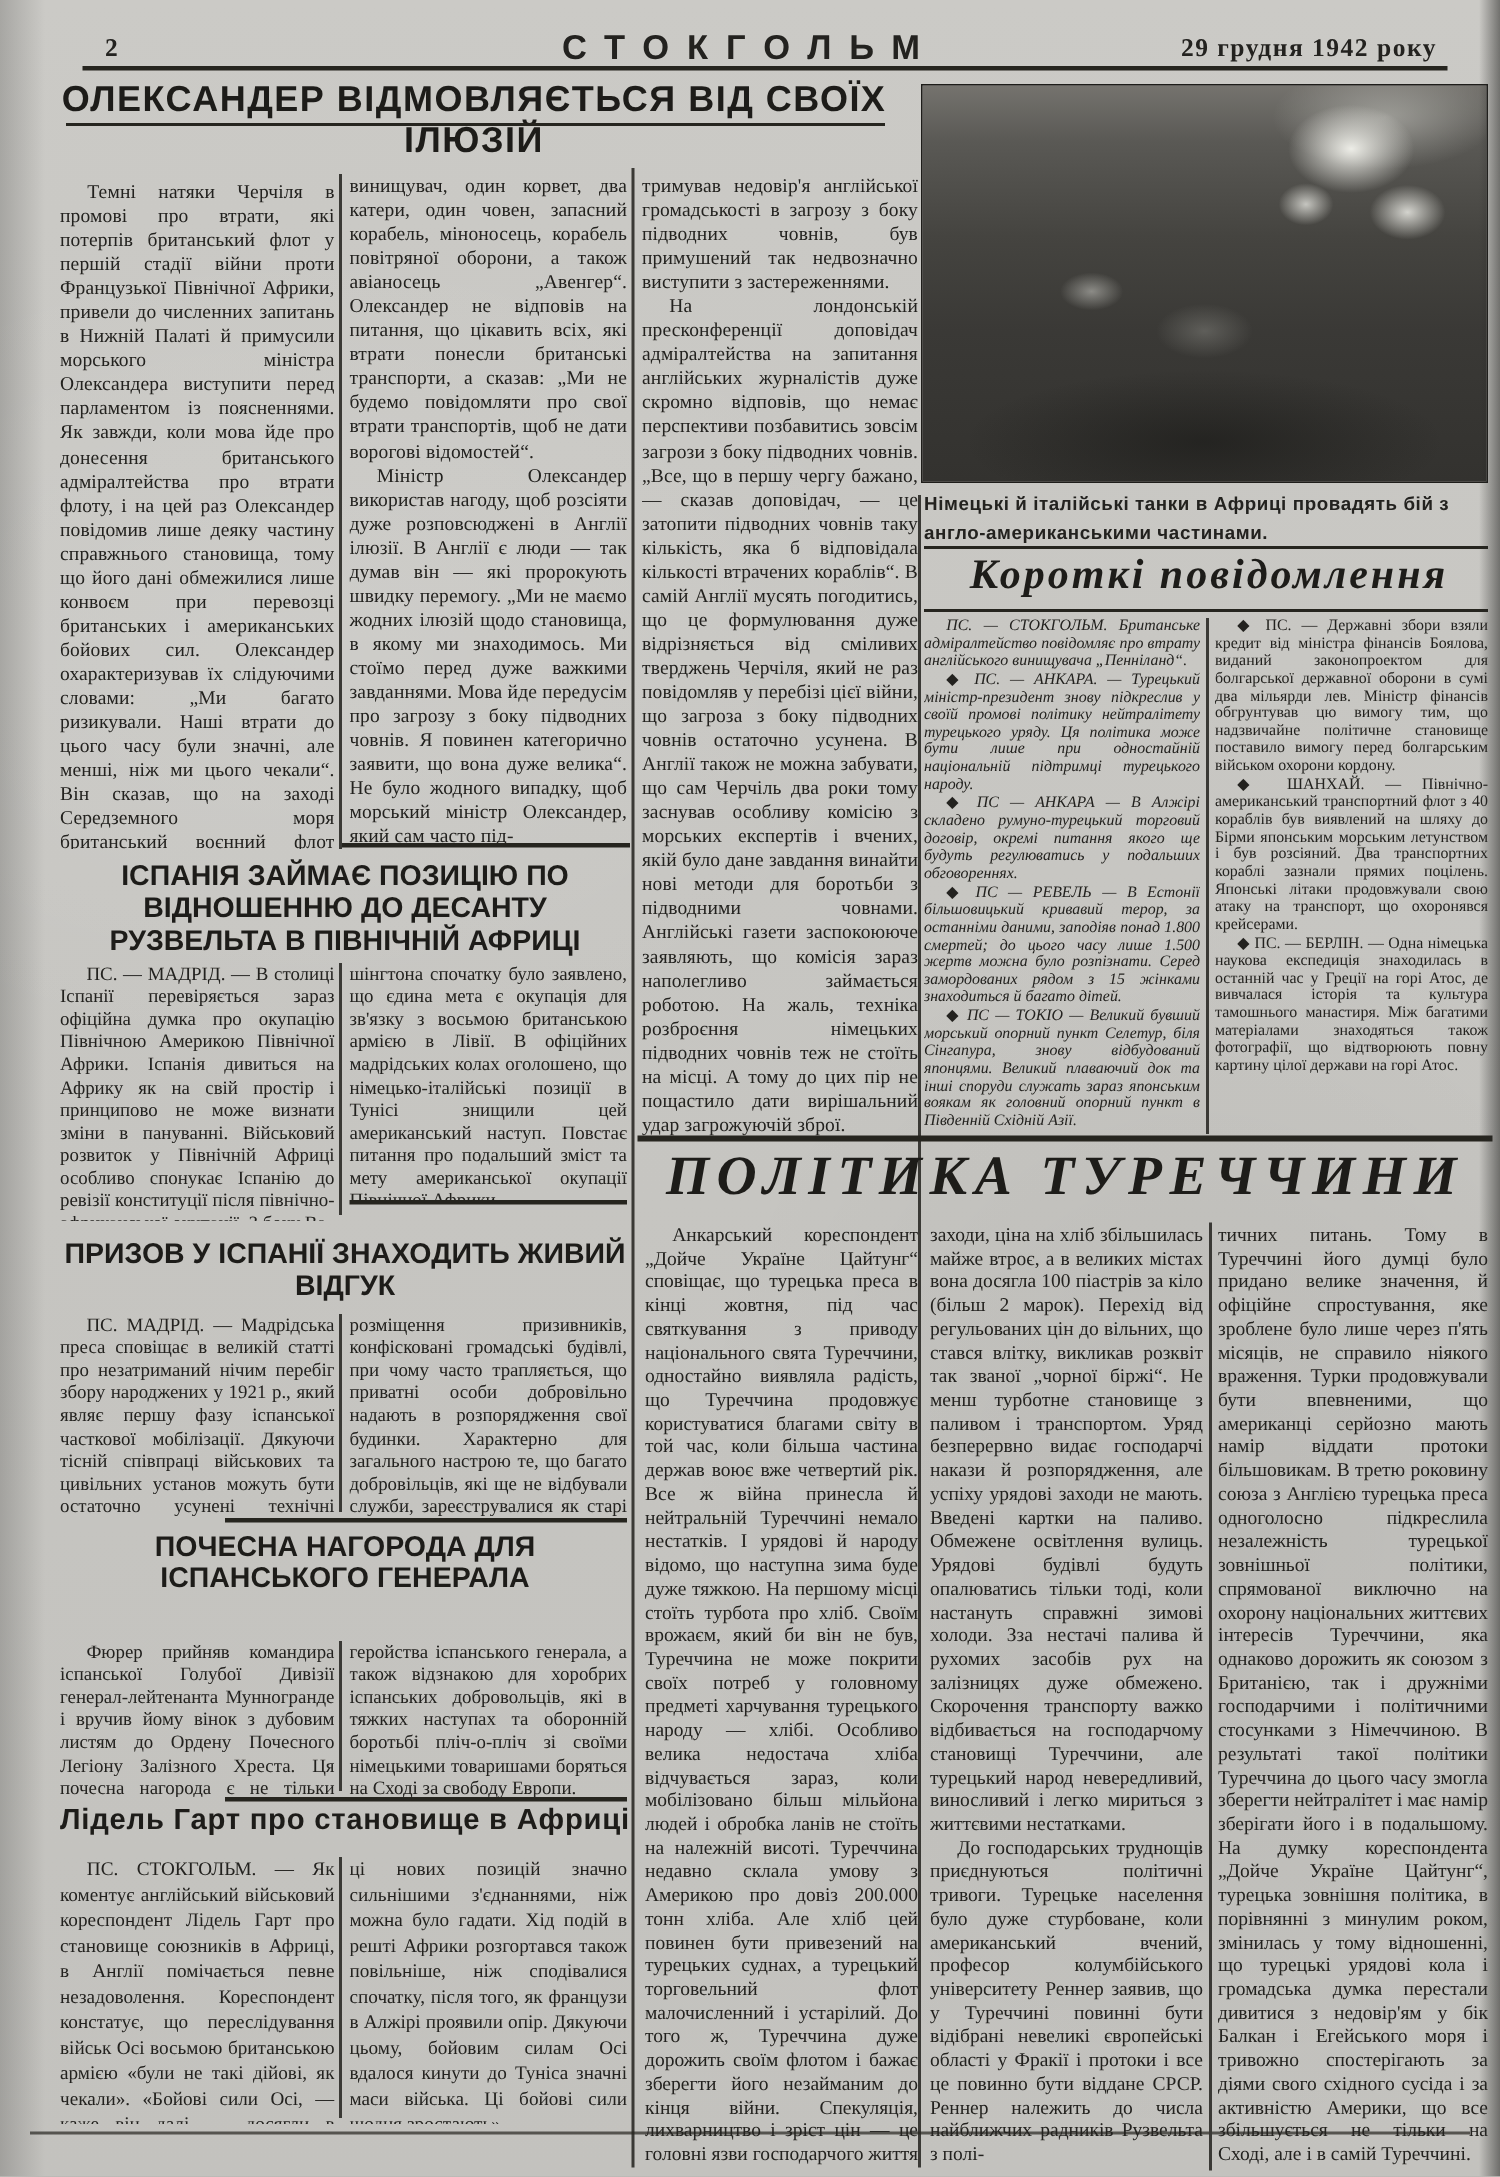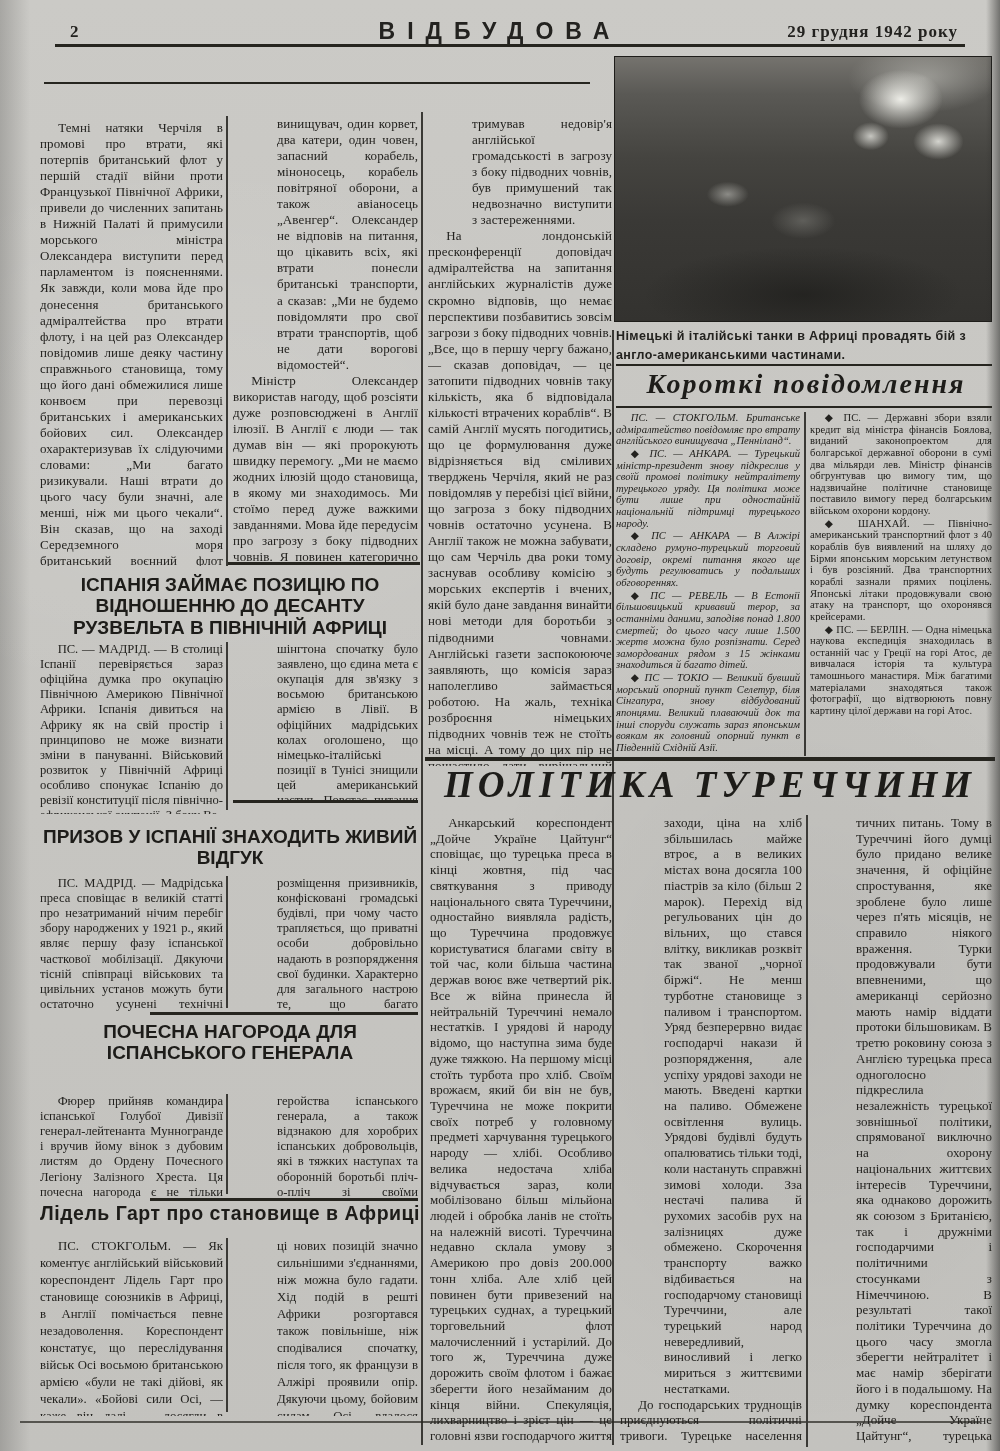--- a/index.html
+++ b/index.html
@@ -35,21 +35,21 @@
     text-align:center; line-height:1.12; color:#1d1c19; }
   .head-serif-it { font-style:italic; font-weight:bold; text-align:center; color:#1d1c19; }
 
   .lead-headline { left:40px; top:54px; width:552px; font-size:24px; letter-spacing:1px; }
   .lead-subhead { left:48px; top:86px; width:540px; text-align:center; font-weight:bold;
     font-size:16.5px; line-height:1.25; }
 
   
   .coltext { position:absolute; overflow:hidden; text-align:justify; }
   .coltext p { text-indent:1.4em; }
-  .coltext.cont p:first-child { text-indent:0;margin-left:44px; }
+  .coltext.cont p:first-child { text-indent:0; }
   .lead-col { font-size:13px; line-height:1.235; letter-spacing:.1px; }
   .brief-col { font-size:10.6px; line-height:1.1; }
   .brief-col p { margin-bottom:1px; }
   .sec-col { font-size:12.6px; line-height:1.2; }
   .lid-col { font-size:12.8px; line-height:1.33; }
   .tur-col { font-size:13px; line-height:1.21; }
 
   
   .photo { position:absolute; left:614px; top:56px; width:378px; height:266px;
     border:1px solid #1e1d1a;
@@ -76,24 +76,25 @@
   .sec-head-4 { left:40px; top:1203px; width:380px; font-size:19.5px; letter-spacing:.5px; }
 
   .tur-title { left:430px; top:763px; width:560px; font-size:37px; letter-spacing:5px; }
 </style>
 </head>
 <body>
 
 <div class="page">
 
   <div class="pagenum">2</div>
-  <div class="mast-title">ВІДБУДОВА</div>
+  <div class="mast-title">СТОКГОЛЬМ</div>
   <div class="mast-date">29 грудня 1942 року</div>
   <div class="hrule" style="left:55px; top:44px; width:910px; height:2.5px;"></div>
 
+  <div class="abs head-sans lead-headline">ОЛЕКСАНДЕР ВІДМОВЛЯЄТЬСЯ ВІД СВОЇХ ІЛЮЗІЙ</div>
   <div class="hrule" style="left:44px; top:82px; width:546px; height:2px;"></div>
 
   <div class="coltext lead-col" style="left:40px; top:120px; width:183px; height:446px;">
       <p>Темні натяки Черчіля в промові про втрати, які потерпів британський флот у першій стадії війни проти Французької Північної Африки, привели до численних запитань в Нижній Палаті й примусили морського міністра Олександера виступити перед парламентом із поясненнями. Як завжди, коли мова йде про донесення британського адміралтейства про втрати флоту, і на цей раз Олександер повідомив лише деяку частину справжнього становища, тому що його дані обмежилися лише конвоєм при перевозці британських і американських бойових сил. Олександер охарактеризував їх слідуючими словами: „Ми багато ризикували. Наші втрати до цього часу були значні, але менші, ніж ми цього чекали“. Він сказав, що на заході Середземного моря британський воєнний флот втратив два винищувачі „Броок“ і „Мартін“, один нідерландський</p>
     </div>
   <div class="vrule" style="left:226px; top:116px; height:450px;"></div>
   <div class="coltext lead-col cont" style="left:233px; top:116px; width:185px; height:452px;">
       <p>винищувач, один корвет, два катери, один човен, запасний корабель, міноносець, корабель повітряної оборони, а також авіаносець „Авенгер“. Олександер не відповів на питання, що цікавить всіх, які втрати понесли британські транспорти, а сказав: „Ми не будемо повідомляти про свої втрати транспортів, щоб не дати ворогові відомостей“.</p>
       <p>Міністр Олександер використав нагоду, щоб розсіяти дуже розповсюджені в Англії ілюзії. В Англії є люди — так думав він — які пророкують швидку перемогу. „Ми не маємо жодних ілюзій щодо становища, в якому ми знаходимось. Ми стоїмо перед дуже важкими завданнями. Мова йде передусім про загрозу з боку підводних човнів. Я повинен категорично заявити, що вона дуже велика“. Не було жодного випадку, щоб морський міністр Олександер, який сам часто під-</p>
     </div>

